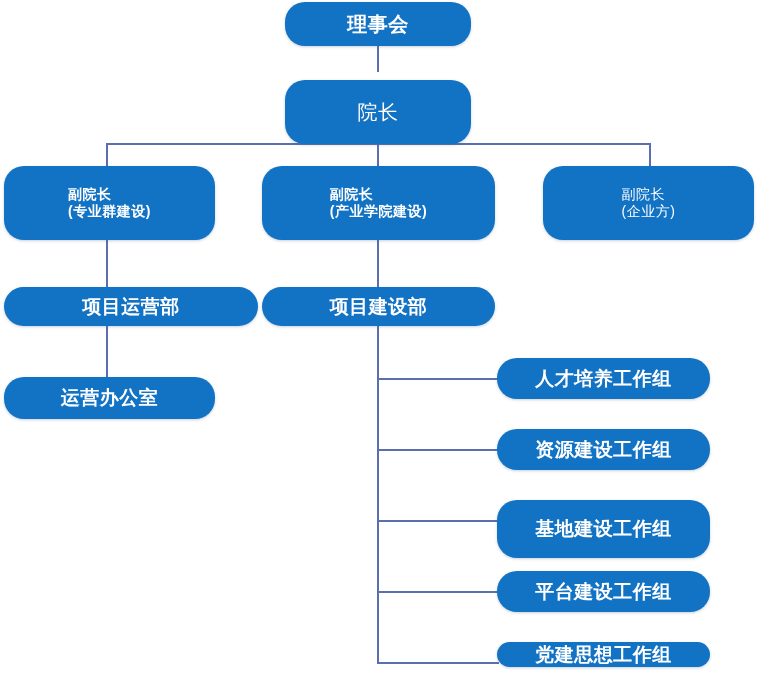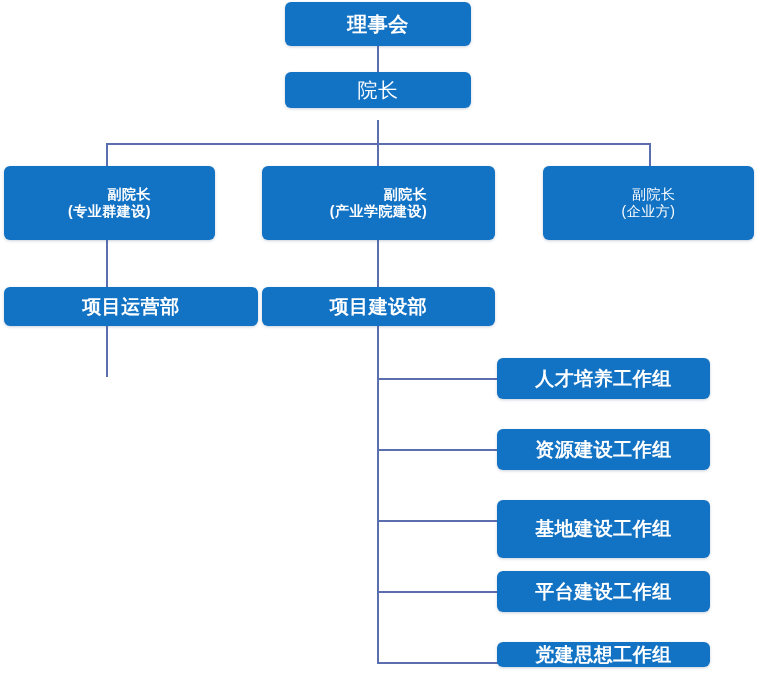--- a/index.html
+++ b/index.html
@@ -26,26 +26,26 @@
     z-index: 1;
   }
   .conn-v { width: 2px; }
   .conn-h { height: 2px; }
 
   
   .node {
     position: absolute;
     box-sizing: border-box;
     background: #1272c4;
-    border-radius: 6px;
+    border-radius: 20px;
     color: #ffffff;
     display: flex;
     align-items: center;
     justify-content: center;
-    text-align: right;
+    text-align: left;
     line-height: 1.22;
     z-index: 3;
     box-shadow: 0 1px 3px rgba(60, 90, 130, 0.28);
     letter-spacing: 0.5px;
     user-select: none;
   }
   .node-label {
     display: block;
     white-space: pre-line;
     padding: 0 6px;
@@ -80,21 +80,21 @@
   <div class="conn conn-h" style="left:377px; top:378px; width:122px;"></div>
   <div class="conn conn-h" style="left:377px; top:449px; width:122px;"></div>
   <div class="conn conn-h" style="left:377px; top:520px; width:122px;"></div>
   <div class="conn conn-h" style="left:377px; top:591px; width:122px;"></div>
   <div class="conn conn-h" style="left:377px; top:662px; width:122px;"></div>
 
   <div class="node fs-20" style="left:285px; top:2px; width:186px; height:44px;">
     <span class="node-label bold">理事会</span>
   </div>
 
-  <div class="node fs-20" style="left:285px; top:72px; width:186px; height:36px;">
+  <div class="node fs-20" style="left:285px; top:80px; width:186px; height:64px;">
     <span class="node-label normal">院长</span>
   </div>
 
   <div class="node fs-18" style="left:4px; top:166px; width:211px; height:74px;">
     <span class="node-label bold">副院长
 (专业群建设)</span>
   </div>
 
   <div class="node fs-18" style="left:262px; top:166px; width:233px; height:74px;">
     <span class="node-label bold">副院长
@@ -107,20 +107,23 @@
   </div>
 
   <div class="node fs-19" style="left:4px; top:287px; width:254px; height:39px;">
     <span class="node-label bold">项目运营部</span>
   </div>
 
   <div class="node fs-19" style="left:262px; top:287px; width:233px; height:39px;">
     <span class="node-label bold">项目建设部</span>
   </div>
 
+  <div class="node fs-19" style="left:4px; top:377px; width:211px; height:42px;">
+    <span class="node-label bold">运营办公室</span>
+  </div>
 
   <div class="node fs-19" style="left:497px; top:358px; width:213px; height:41px;">
     <span class="node-label bold">人才培养工作组</span>
   </div>
 
   <div class="node fs-19" style="left:497px; top:429px; width:213px; height:41px;">
     <span class="node-label bold">资源建设工作组</span>
   </div>
 
   <div class="node fs-19" style="left:497px; top:500px; width:213px; height:58px;">

